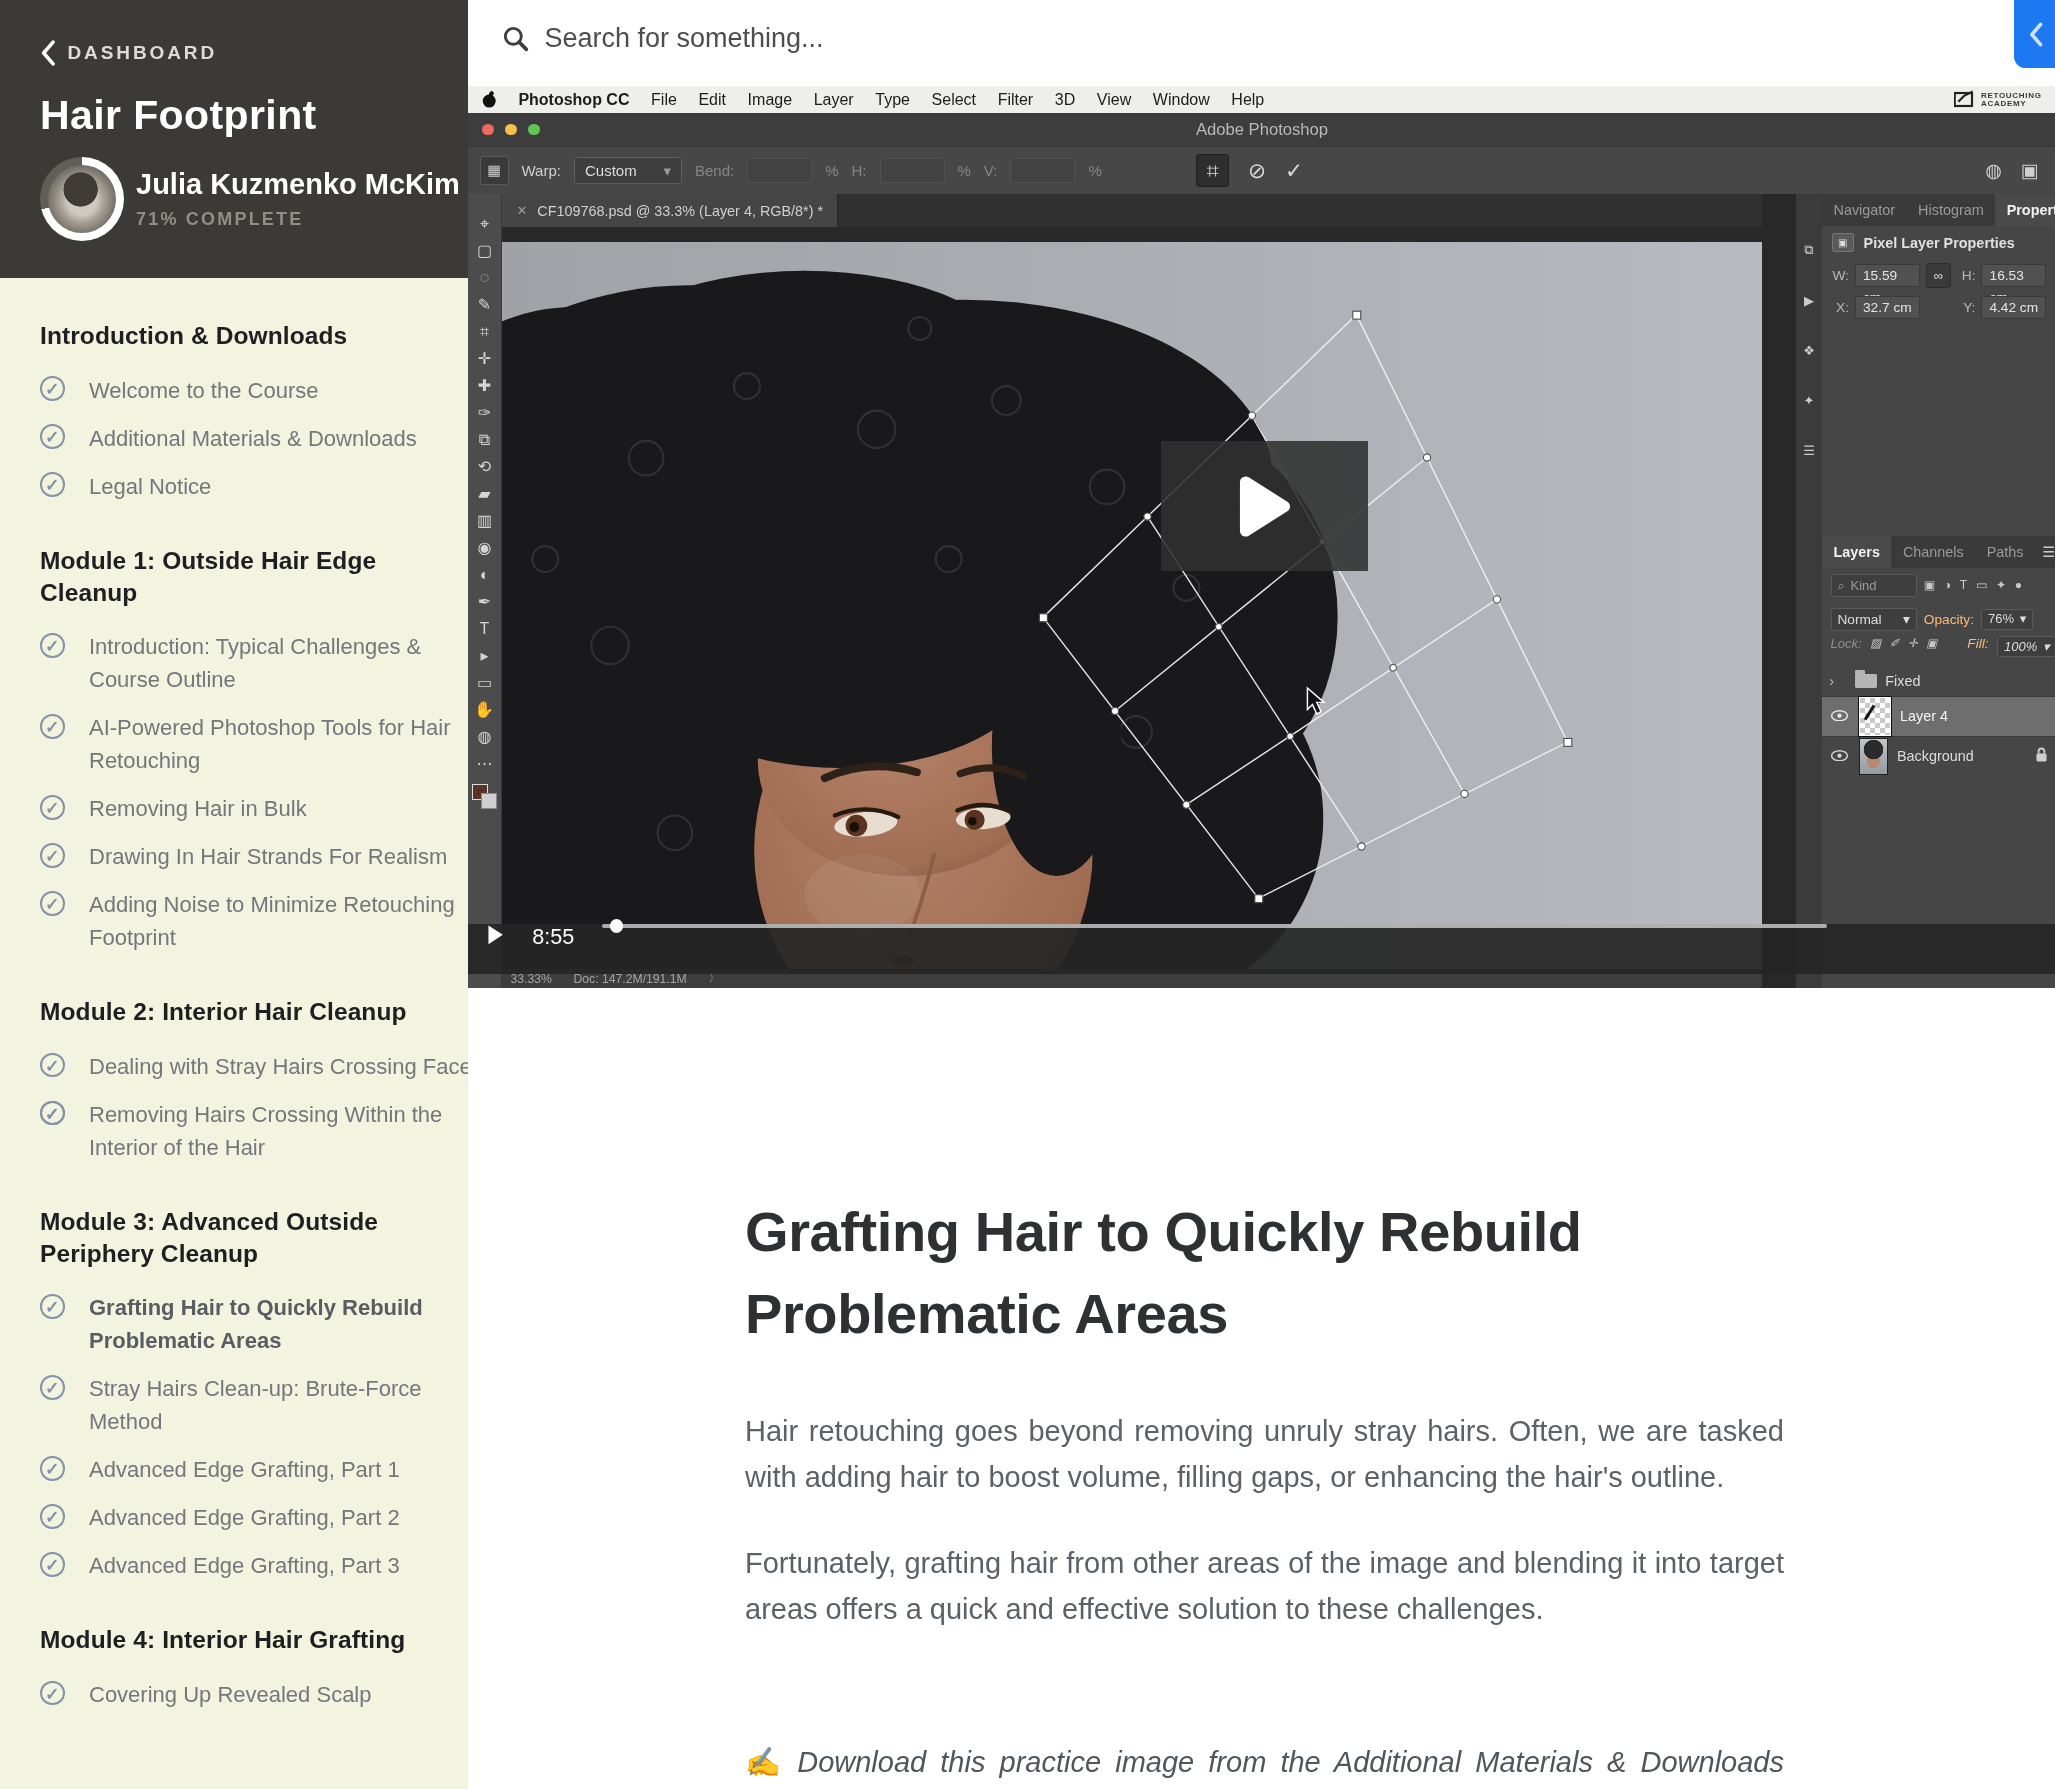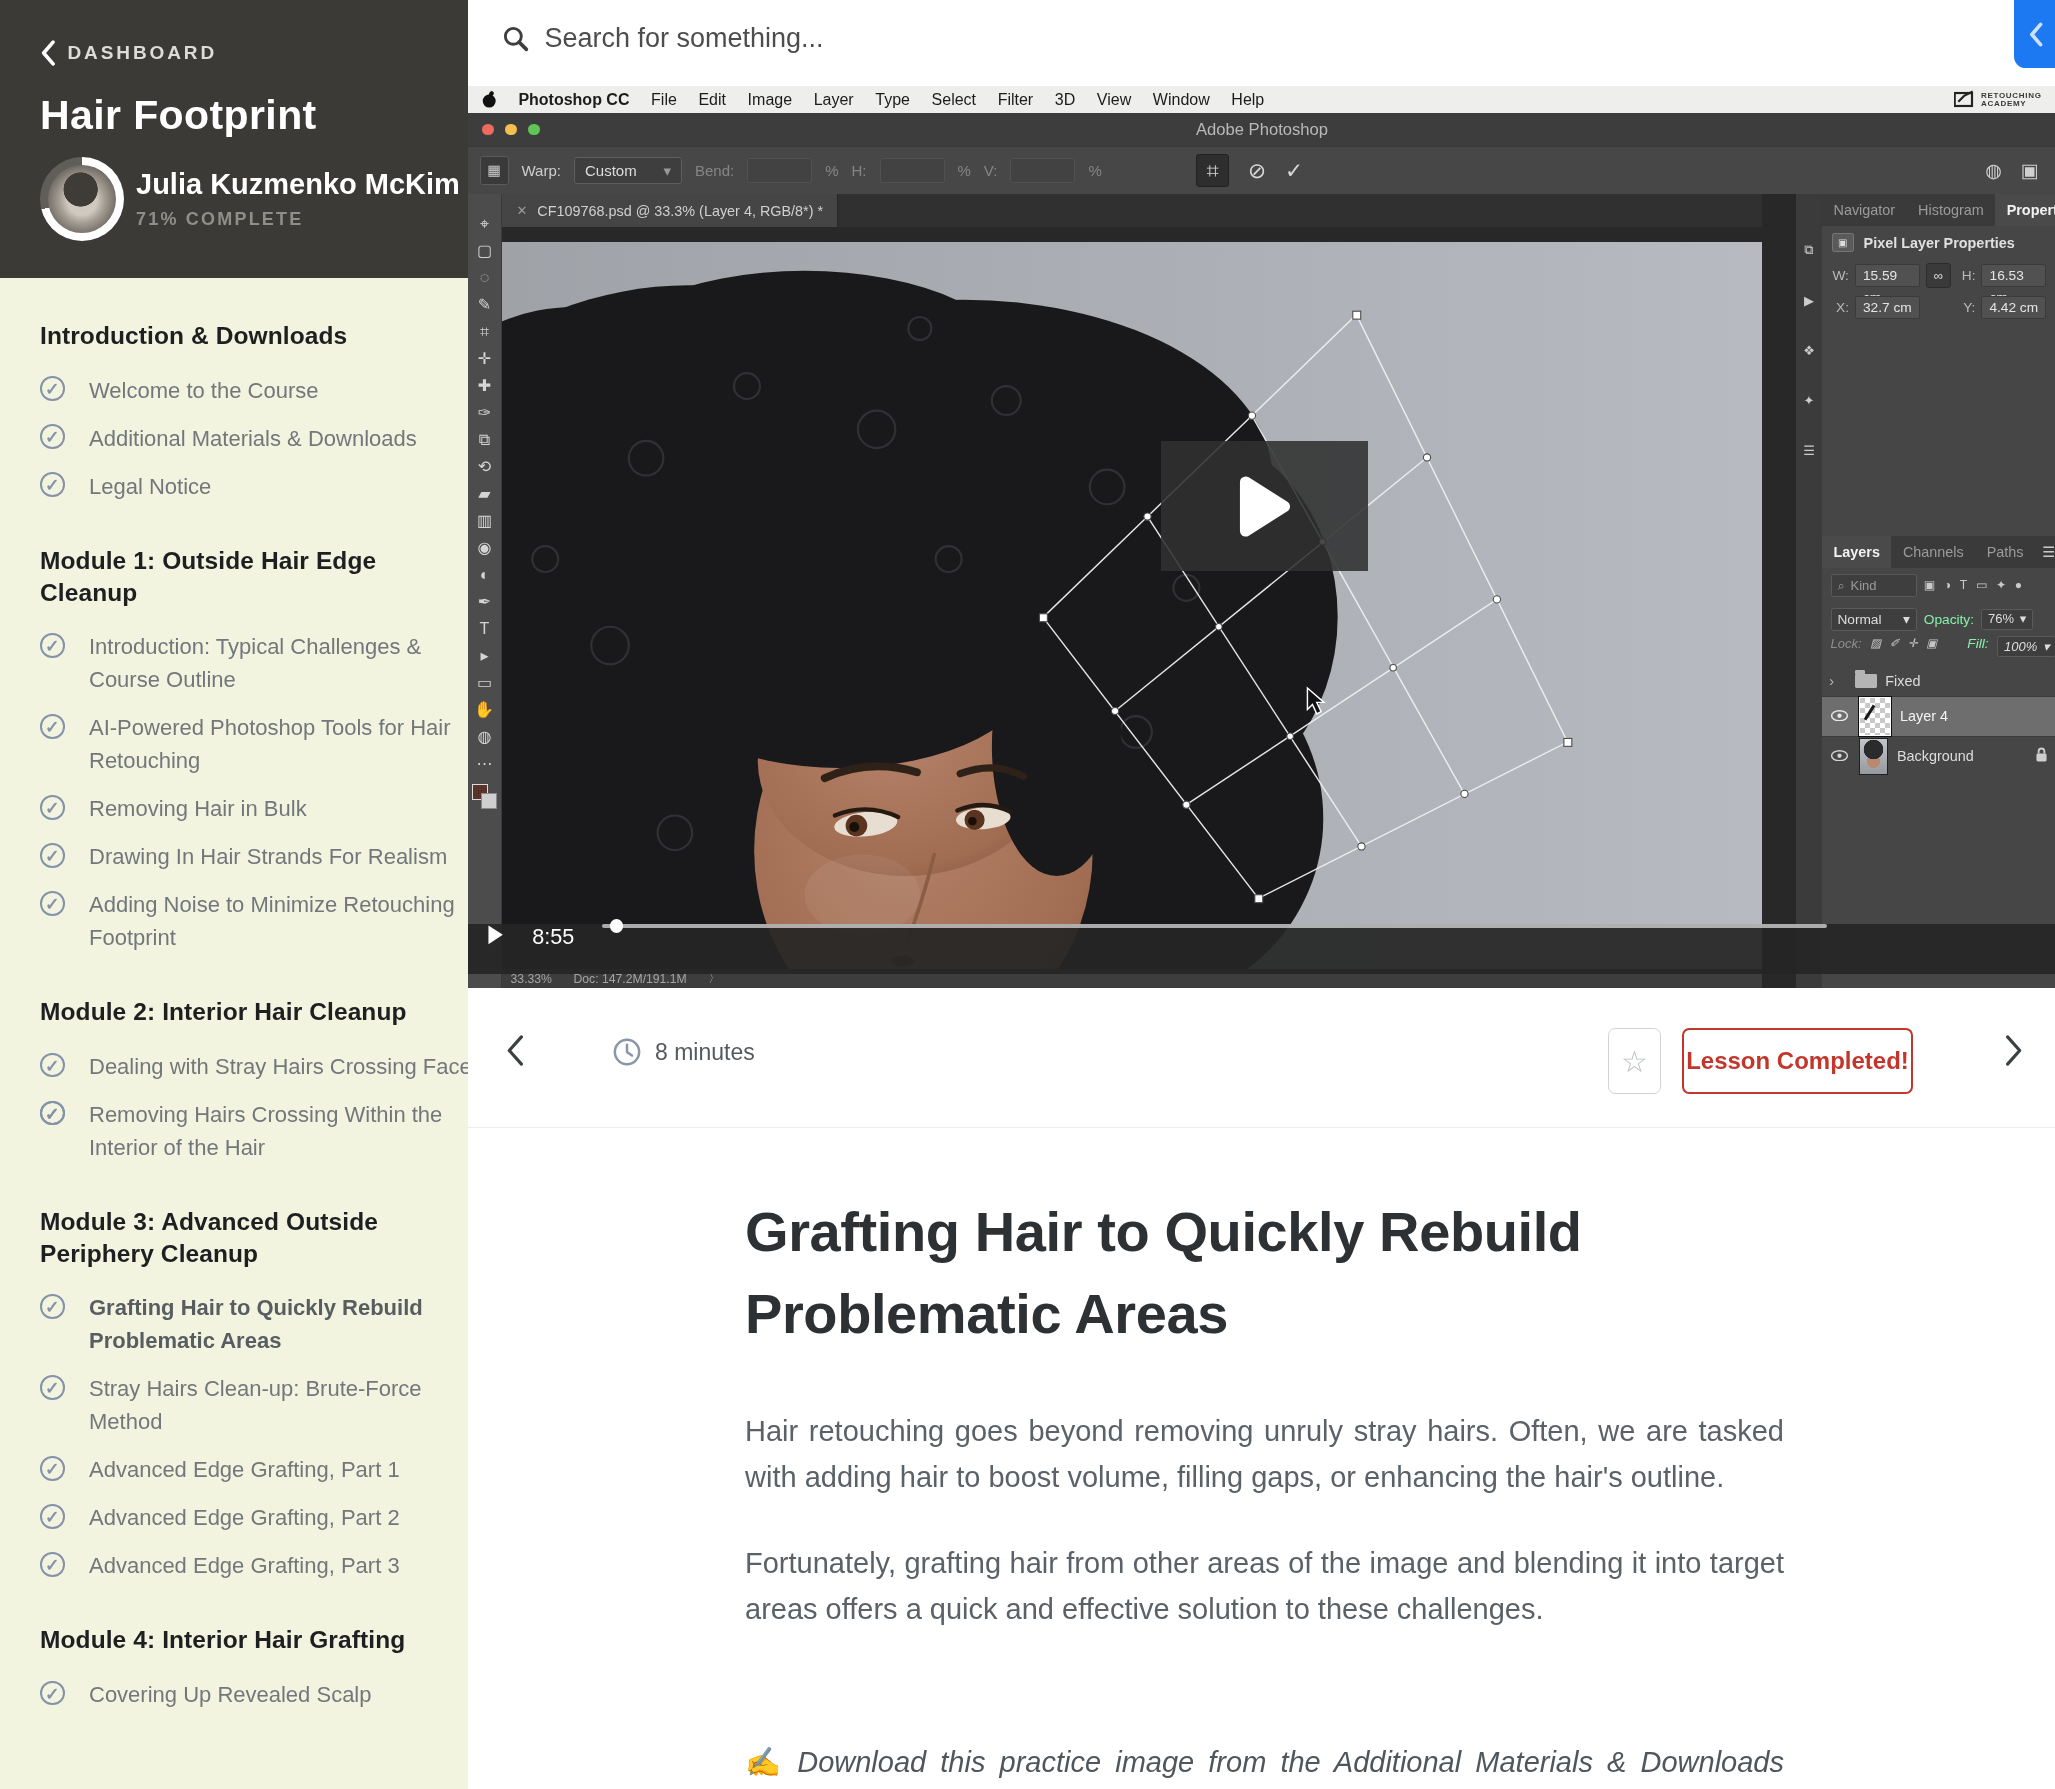--- a/index.html
+++ b/index.html
@@ -116,21 +116,21 @@
   .link-btn { width:30px; height:24.5px; background:#3a3a3a; border:0.7px solid #2c2c2c; border-radius:2.9px;
     color:#ddd; font-size:13px; text-align:center; line-height:23px; }
   .panel-spacer { flex:1; }
   .kind-row { height:35px; display:flex; align-items:center; gap:7.2px; padding:0 8.6px; }
   .kind-box { width:86px; height:23px; background:#3e3e3e; border:0.7px solid #5a5a5a; border-radius:2.2px;
     font-size:13px; color:#9a9a9a; line-height:21.6px; padding-left:5.8px; display:flex; gap:5.8px; align-items:center;}
   .kind-icons { display:flex; gap:8.6px; font-size:12.2px; color:#c9c9c9; }
   .blend-row { height:33px; display:flex; align-items:center; gap:7.2px; padding:0 8.6px; }
   .blend-box { flex:0 0 86px; height:23px; background:#3e3e3e; border:0.7px solid #5a5a5a; border-radius:2.2px;
     font-size:13.7px; color:#ddd; line-height:21.6px; padding:0 5.8px; display:flex; justify-content:space-between;}
-  .sm-label { font-size:13.7px; color:#86efac; }
+  .sm-label { font-size:13.7px; color:#fdba74; }
   .sm-box { height:21.6px; background:#3e3e3e; border:0.7px solid #5a5a5a; border-radius:2.2px; font-size:13px;
     color:#ddd; line-height:20px; padding:0 5.8px; display:flex; gap:5.8px; align-items:center;}
   .lock-row { height:30px; display:flex; gap:8.6px; padding:0 8.6px;font-style:italic; }
   .lock-row .dimtxt { font-size:13px; color:#8f8f8f; }
   .lock-icons { display:flex; gap:8.6px; font-size:11.5px; color:#c4c4c4; }
   .layer-row { display:flex; align-items:center; gap:8.6px; padding:0 7.2px; font-size:14.4px; color:#ddd; }
   .layer-row.group { height:30px; }
   .layer-row.lyr { height:40px; border-top:0.7px solid #3c3c3c; }
   .layer-row.sel { background:#6e6e6e; color:#f4f4f4; }
   .eye { width:21.6px; text-align:center; }
@@ -601,41 +601,20 @@
           <svg width="26" height="23" viewBox="0 0 36 32" style="cursor:pointer;">
             <g fill="none" stroke="#ffffff" stroke-width="3.5">
               <path d="M11 3 h-8 v8 M25 3 h8 v8 M11 29 h-8 v-8 M25 29 h8 v-8"></path>
             </g>
             <rect x="12" y="10" width="12" height="12" fill="#ffffff"></rect>
           </svg>
         </div>
       </div>
     </section>
 
-    <div class="lesson-bar">
-      <span class="lb-prev">
-        <svg width="20" height="35" viewBox="0 0 28 48">
-            <polyline points="23,5 6,24 23,43" fill="none" stroke="#3c4043" stroke-width="4.5" stroke-linecap="round" stroke-linejoin="round"></polyline>
-          </svg>
-      </span>
-      <div class="lb-dur">
-        <svg width="30" height="30" viewBox="0 0 42 42">
-          <circle cx="21" cy="21" r="17" fill="none" stroke="#8a97a8" stroke-width="3.5"></circle>
-          <path d="M21 11 v10 l7 5" fill="none" stroke="#8a97a8" stroke-width="3.5" stroke-linecap="round"></path>
-        </svg>
-        <span>8 minutes</span>
-      </div>
-      <button class="star-btn">☆</button>
-      <button class="completed-btn">Lesson Completed!</button>
-      <span class="lb-next">
-        <svg width="20" height="35" viewBox="0 0 28 48">
-            <polyline points="5,5 22,24 5,43" fill="none" stroke="#3c4043" stroke-width="4.5" stroke-linecap="round" stroke-linejoin="round"></polyline>
-          </svg>
-      </span>
-    </div>
 
     <article class="content">
       <div class="content-inner">
         <h1 class="content-title">Grafting Hair to Quickly Rebuild Problematic Areas</h1>
         <p class="first">Hair retouching goes beyond removing unruly stray hairs. Often, we are tasked with adding hair to boost volume, filling gaps, or enhancing the hair's outline.</p>
         <p>Fortunately, grafting hair from other areas of the image and blending it into target areas offers a quick and effective solution to these challenges.</p>
         <p class="note">
           <span class="pen">✍</span><i>Download this practice image from the Additional Materials &amp; Downloads page and follow along.</i>
         </p>
       </div>

